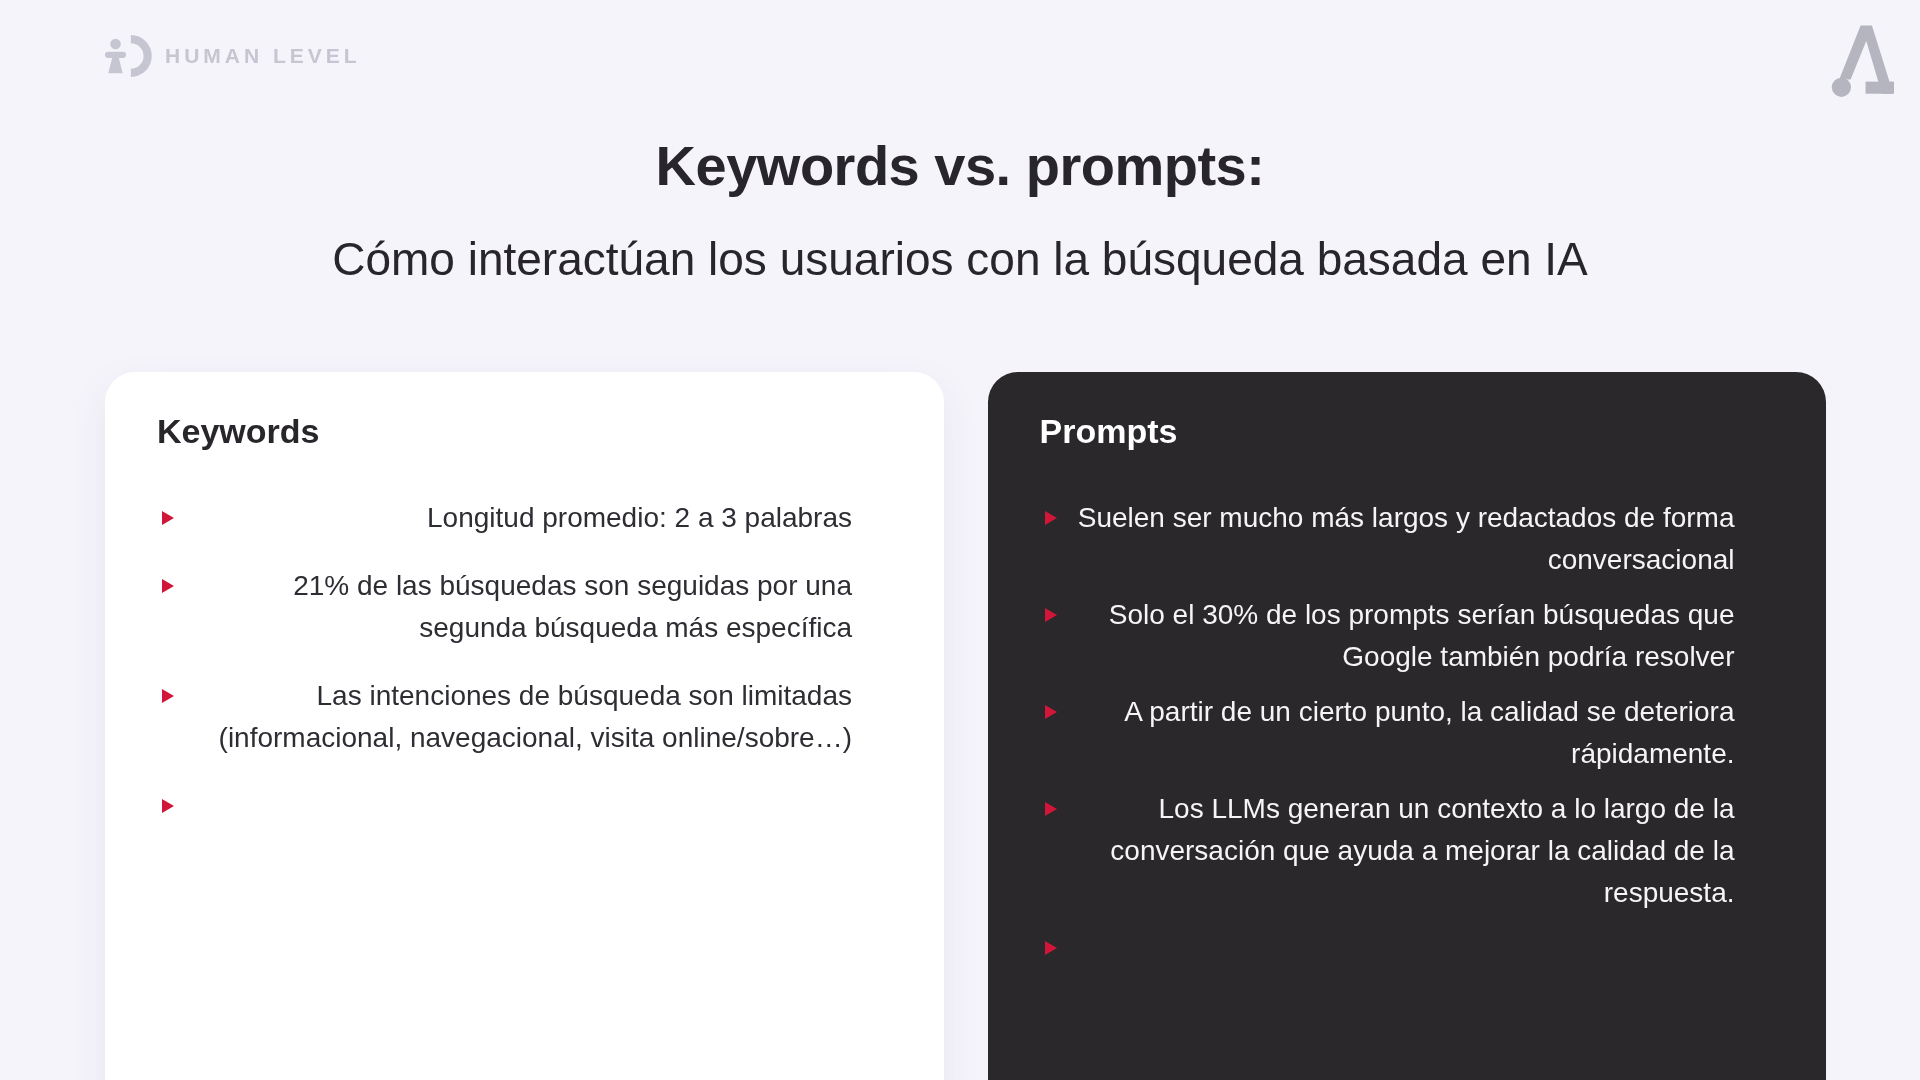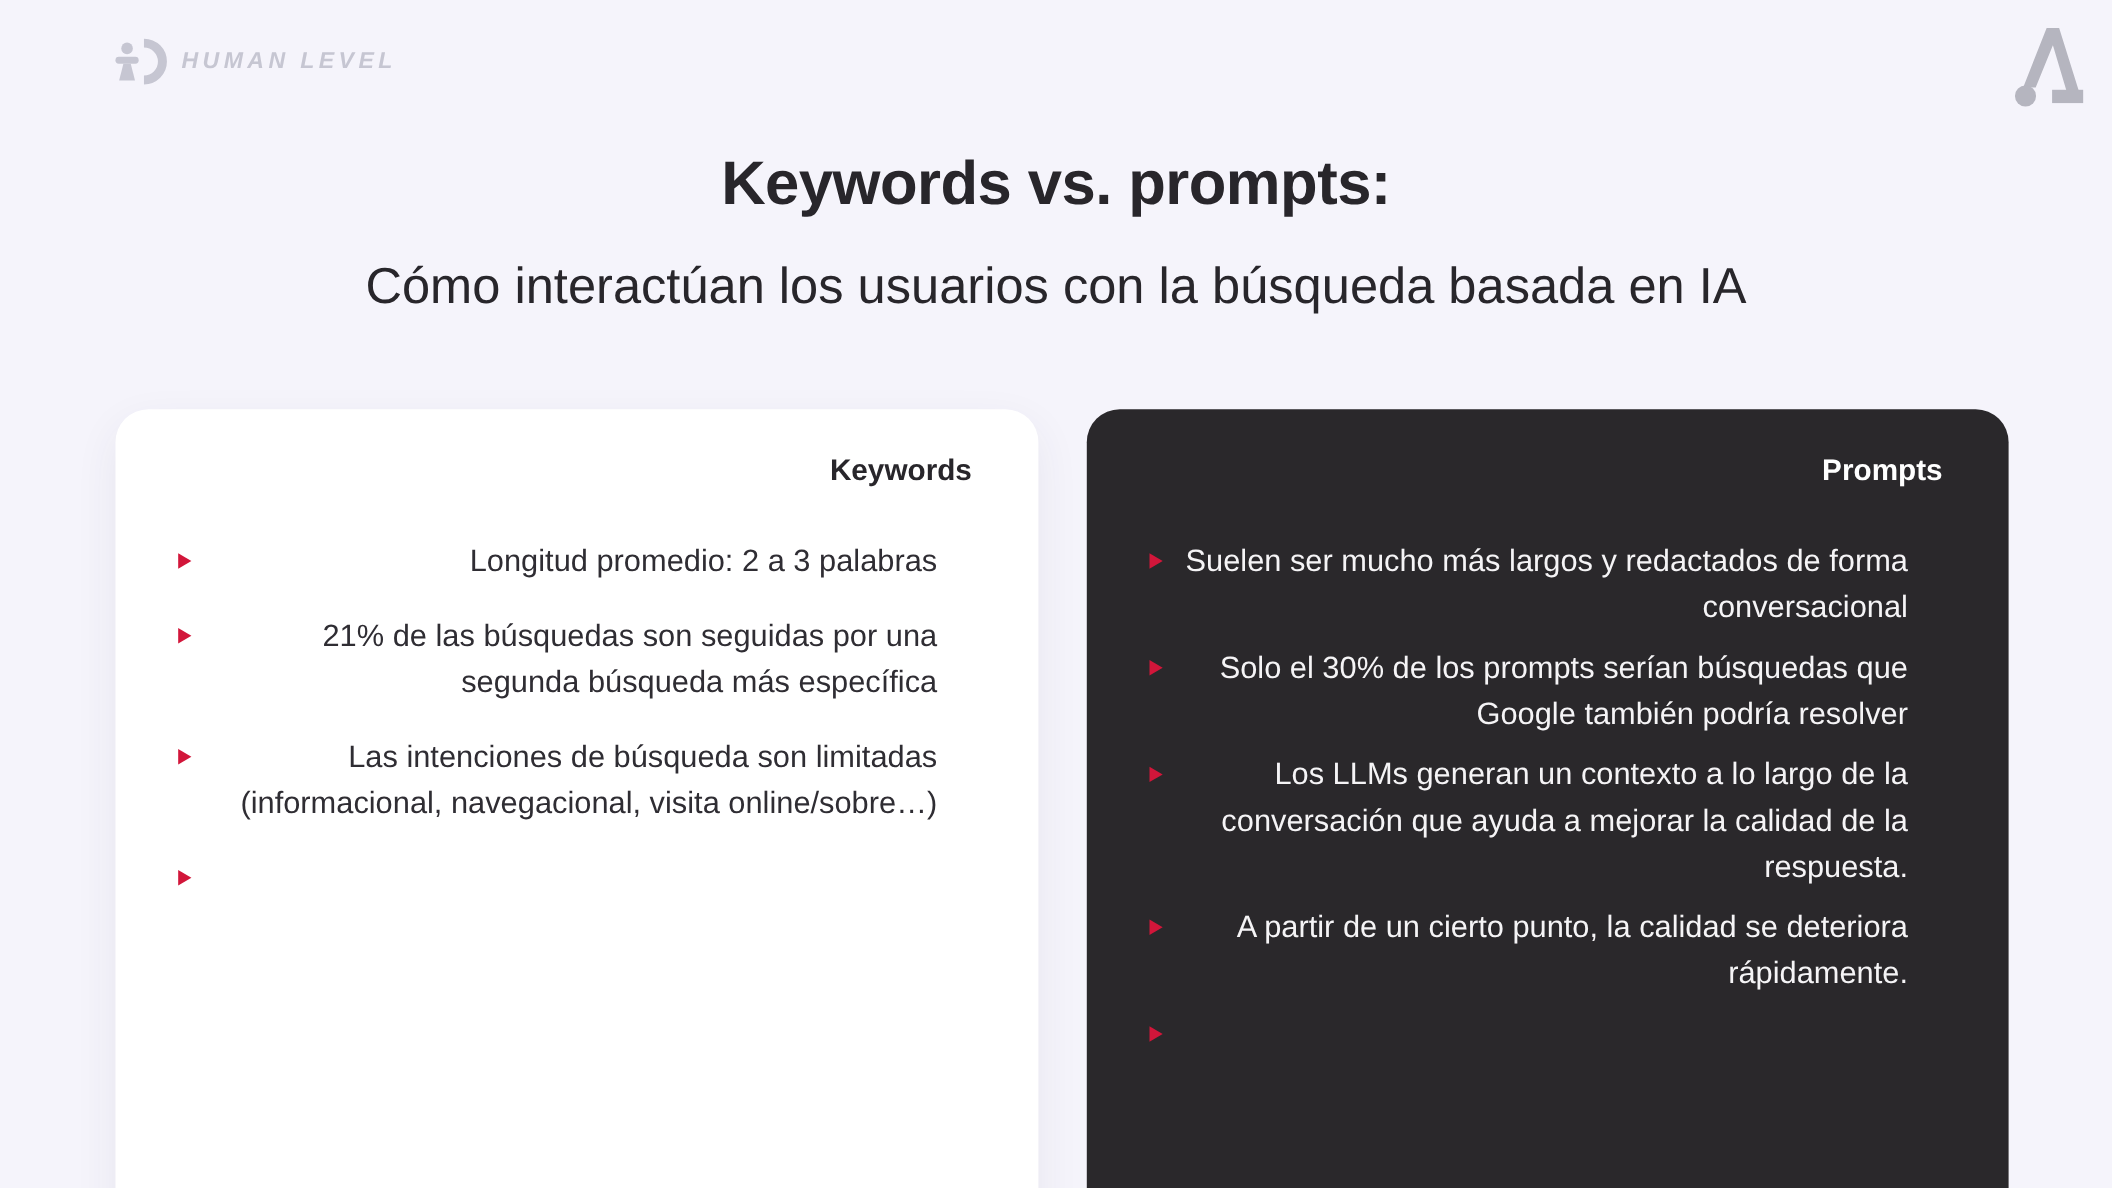--- a/index.html
+++ b/index.html
@@ -18,21 +18,20 @@
   body{
     width:1920px;height:1080px;overflow:hidden;position:relative;
     background:var(--bg);
     font-family:"Liberation Sans", sans-serif;
     color:var(--text-dark);
   }
   .brand{
     position:absolute;left:104px;top:34px;
     display:flex;align-items:center;gap:13px;
     color:var(--logo-gray);
-    font-style:italic;
   }
   .brand svg{width:48px;height:44px;display:block;}
   .brand-name{
     font-size:21px;font-weight:bold;letter-spacing:4px;
     color:var(--logo-gray);
   }
   .corner-logo{
     position:absolute;right:26px;top:24px;width:64px;height:74px;
     color:var(--corner-gray);
   }
@@ -55,23 +54,22 @@
     padding:40px 60px 40px 52px;
   }
   .card.light{
     background:var(--card-light);
     box-shadow:0 14px 40px rgba(50,50,80,0.07);
   }
   .card.dark{
     background:var(--card-dark);
   }
   .card h3{
-    margin:0;font-size:27px;font-weight:bold;line-height:1.15;
+    margin:0;font-size:34px;font-weight:bold;line-height:1.15;
     color:var(--text-dark);
-    text-align:right;
   }
   .card.dark h3{color:#ffffff;}
   .card ul{
     list-style:none;margin:46px 0 0;padding:0;max-width:695px;text-align:right;
   }
   .card li{
     position:relative;padding-left:34px;
     font-size:28px;line-height:42px;
     color:var(--text-body);
     margin-bottom:26px;
@@ -122,20 +120,20 @@
           <li><span class="marker"></span><span>Las intenciones de búsqueda son limitadas (informacional, navegacional, visita online/sobre…)</span></li>
           <li><span class="marker"></span></li>
         </ul>
     </section>
 
     <section class="card dark">
       <h3>Prompts</h3>
       <ul>
           <li><span class="marker"></span><span>Suelen ser mucho más largos y redactados de forma conversacional</span></li>
           <li><span class="marker"></span><span>Solo el 30% de los prompts serían búsquedas que Google también podría resolver</span></li>
+          <li><span class="marker"></span><span>A partir de un cierto punto, la calidad se deteriora rápidamente.</span></li>
           <li><span class="marker"></span><span>Los LLMs generan un contexto a lo largo de la conversación que ayuda a mejorar la calidad de la respuesta.</span></li>
-          <li><span class="marker"></span><span>A partir de un cierto punto, la calidad se deteriora rápidamente.</span></li>
           <li><span class="marker"></span></li>
         </ul>
     </section>
 
   </main>
 </div>
 
 </body></html>

